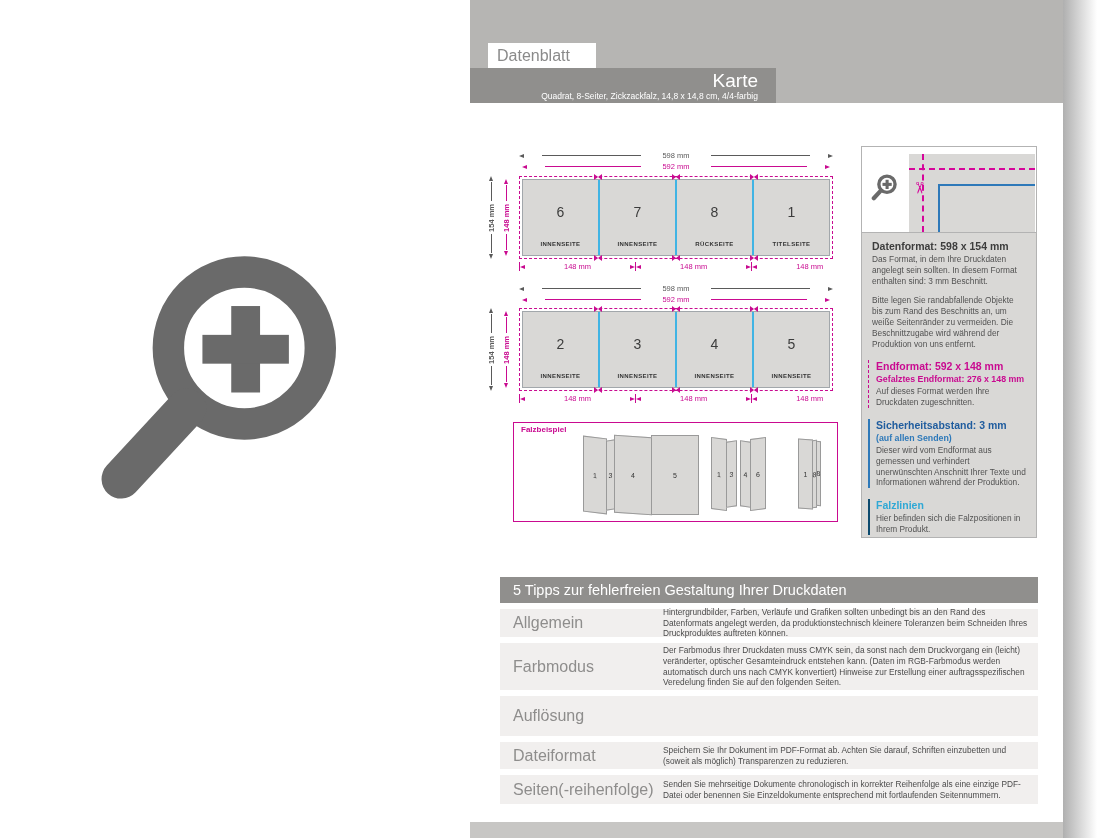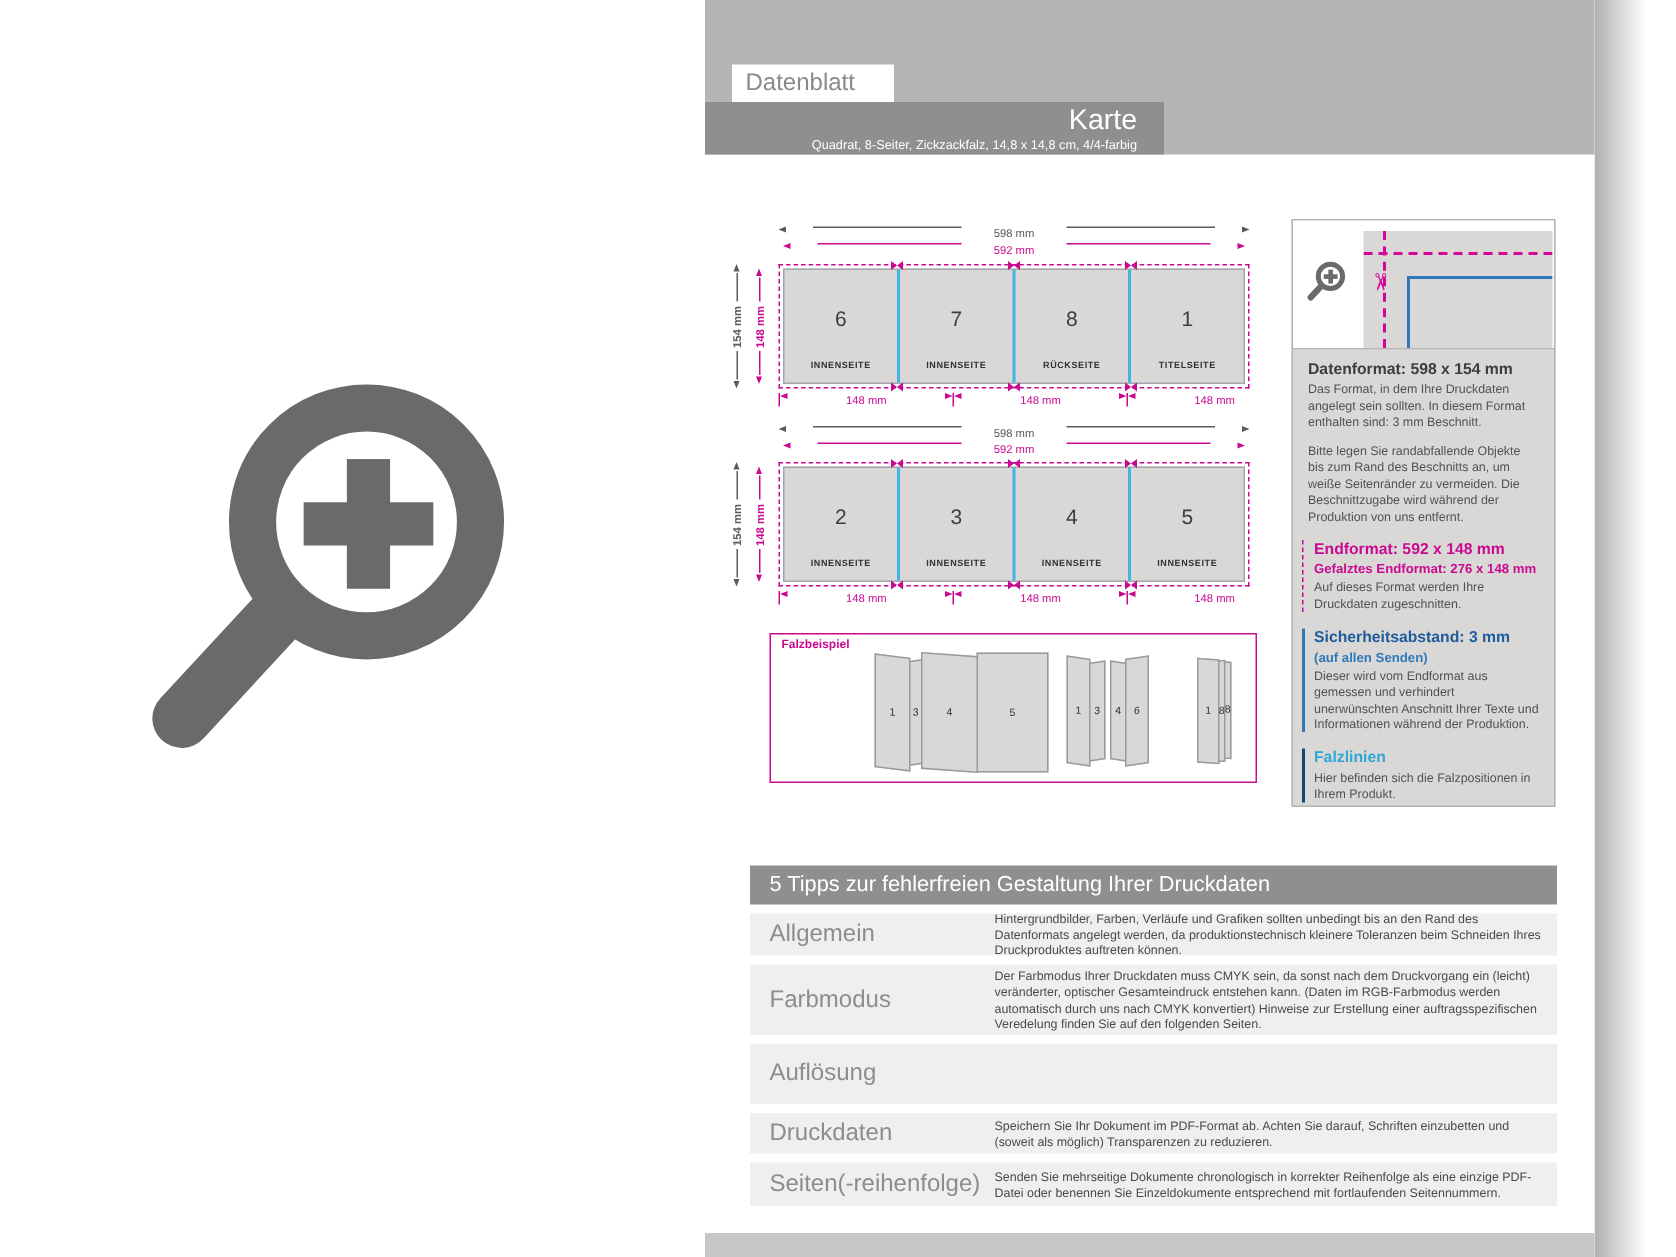--- a/index.html
+++ b/index.html
@@ -18,21 +18,21 @@
   .band { position:absolute; left:0; top:0; width:593px; height:103px; background:#b6b5b3; }
   .tab  { position:absolute; left:18px; top:43px; width:108px; height:25px; background:#fff;
           color:#8a8a8a; font-size:16px; line-height:25px; padding-left:9px; }
   .titlebar { position:absolute; left:0; top:68px; width:306px; height:35px; background:#908f8d;
           text-align:right; padding-right:18px; }
   .title { color:#fff; font-size:19px; line-height:21px; padding-top:2px; }
   .subtitle { color:#fff; font-size:8.5px; line-height:10px; }
 
   
   .c-dark { --c:#5a5a5a; } .c-mag { --c:#c90a90; }
-  .dimh { position:absolute; display:flex; align-items:flex-start; gap:18px; height:9px; }
+  .dimh { position:absolute; display:flex; align-items:center; gap:18px; height:9px; }
   .dimh b { font-size:7.5px; font-weight:normal; color:var(--c); white-space:nowrap;
             padding:0 3px; line-height:9px; }
   .ln  { flex:1; height:1px; background:var(--c); }
   .lnv { flex:1; width:1px;  background:var(--c); }
   .ah { width:0; height:0; flex:none; }
   .ah.l { border-top:2.5px solid transparent; border-bottom:2.5px solid transparent; border-right:5px solid var(--c); }
   .ah.r { border-top:2.5px solid transparent; border-bottom:2.5px solid transparent; border-left:5px solid var(--c); }
   .ah.u { border-left:2.5px solid transparent; border-right:2.5px solid transparent; border-bottom:5px solid var(--c); }
   .ah.d { border-left:2.5px solid transparent; border-right:2.5px solid transparent; border-top:5px solid var(--c); }
   .dimv { position:absolute; display:flex; flex-direction:column; align-items:center; gap:1px; width:10px; }
@@ -389,21 +389,21 @@
         <div class="ttext">Hintergrundbilder, Farben, Verläufe und Grafiken sollten unbedingt bis an den Rand des Datenformats angelegt werden, da produktionstechnisch kleinere Toleranzen beim Schneiden Ihres Druckproduktes auftreten können.</div>
       </div>
       <div class="trow r2">
         <div class="tlabel">Farbmodus</div>
         <div class="ttext">Der Farbmodus Ihrer Druckdaten muss CMYK sein, da sonst nach dem Druckvorgang ein (leicht) veränderter, optischer Gesamteindruck entstehen kann. (Daten im RGB-Farbmodus werden automatisch durch uns nach CMYK konvertiert) Hinweise zur Erstellung einer auftragsspezifischen Veredelung finden Sie auf den folgenden Seiten.</div>
       </div>
       <div class="trow r3">
         <div class="tlabel">Auflösung</div>
       </div>
       <div class="trow r4">
-        <div class="tlabel">Druckdaten</div>
+        <div class="tlabel">Dateiformat</div>
         <div class="ttext">Speichern Sie Ihr Dokument im PDF-Format ab. Achten Sie darauf, Schriften einzubetten und (soweit als möglich) Transparenzen zu reduzieren.</div>
       </div>
       <div class="trow r5">
         <div class="tlabel">Seiten(-reihenfolge)</div>
         <div class="ttext">Senden Sie mehrseitige Dokumente chronologisch in korrekter Reihenfolge als eine einzige PDF-Datei oder benennen Sie Einzeldokumente entsprechend mit fortlaufenden Seitennummern.</div>
       </div>
     </div>
 
     <div class="footer"></div>
   </div>

